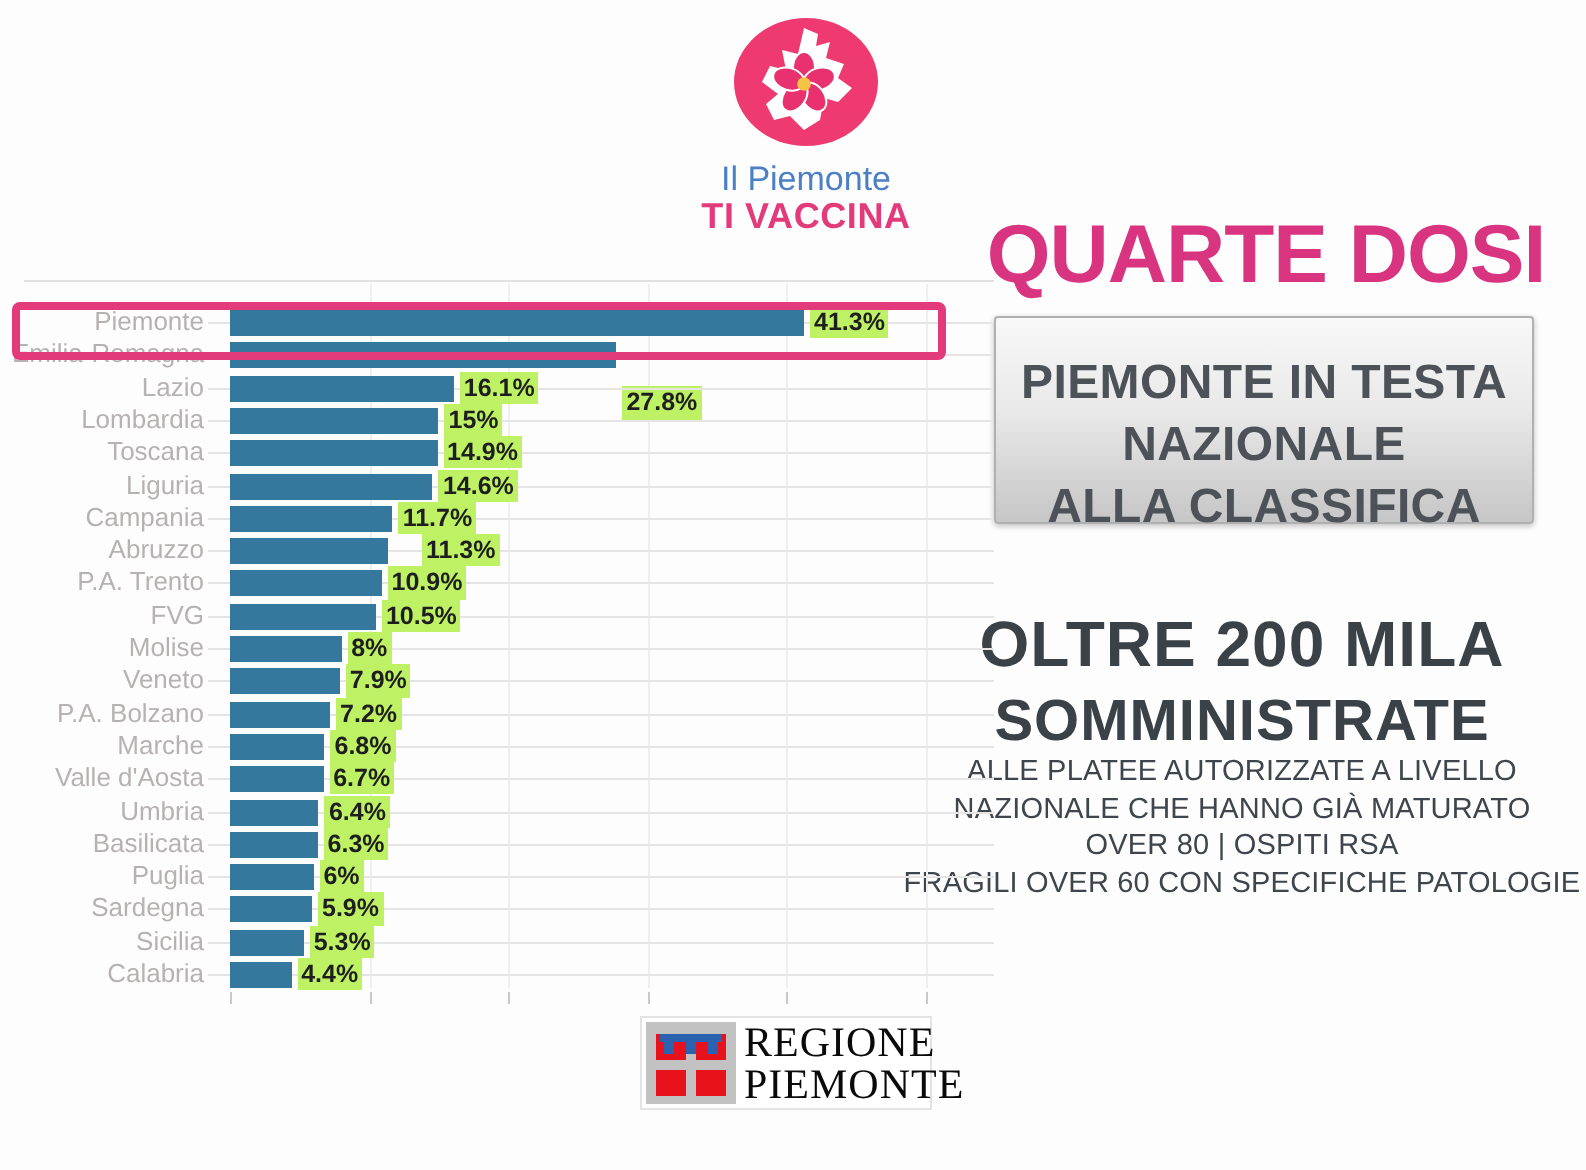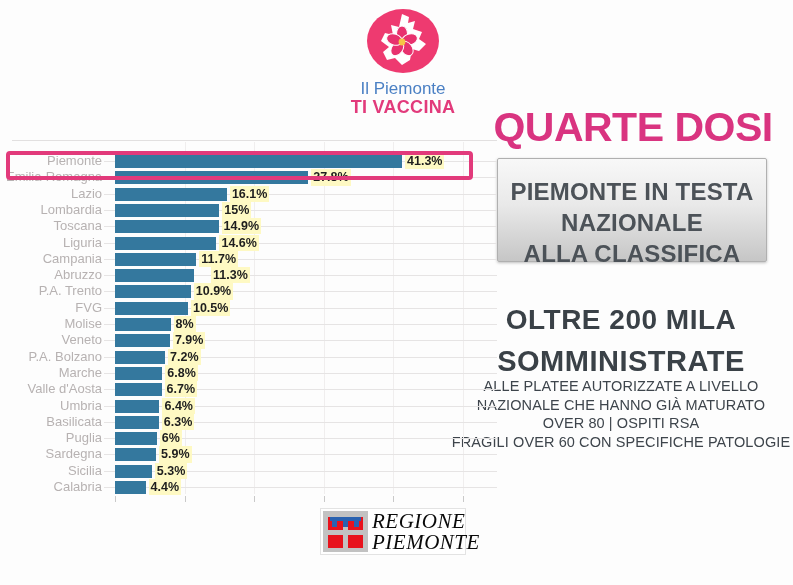--- a/index.html
+++ b/index.html
@@ -22,53 +22,53 @@
 
   
   .title{position:absolute;left:476px;top:104px;width:314px;text-align:center;
     font-size:41px;font-weight:800;color:var(--title-pink);letter-spacing:-.5px;}
   .banner{position:absolute;left:497px;top:158px;width:270px;height:104px;
     background:linear-gradient(180deg,#f8f8f8 0%,#e9e9e9 45%,#c6c6c6 100%);
     border:1px solid #b0b0b0;border-radius:2px;box-shadow:0 1px 3px rgba(0,0,0,.25);
     text-align:center;box-sizing:border-box;padding-top:17px;}
   .banner span{display:block;font-size:24px;font-weight:700;color:#4c5258;line-height:31px;letter-spacing:.2px;}
   .headline{position:absolute;left:452px;top:304px;width:338px;text-align:center;
-    font-size:28px;font-weight:800;color:#3a4147;letter-spacing:.5px;}
+    font-size:32px;font-weight:800;color:#3a4147;letter-spacing:.5px;}
   .subheadline{position:absolute;left:452px;top:345px;width:338px;text-align:center;
     font-size:29px;font-weight:800;color:#3a4147;letter-spacing:.5px;}
   .body-text{position:absolute;left:449px;top:377px;width:344px;text-align:center;
     font-size:14.5px;line-height:18.6px;color:#3e454c;letter-spacing:.1px;}
 
   
   .chart{position:absolute;left:6px;top:140px;width:491px;height:364px;}
   .chart .topline{position:absolute;left:6px;right:0;top:0;height:1px;background:#e2e0e0;}
   .vgrid{position:absolute;top:2px;bottom:10px;width:1px;background:#f0eeee;}
   .tick{position:absolute;top:356px;width:1px;height:6px;background:#c9c9c9;}
   .row{position:absolute;left:0;right:0;height:16.3px;}
   .row-line{position:absolute;left:98px;right:0;top:8px;height:1px;background:#e6e4e4;}
   .row-label{position:absolute;left:0;top:0;width:96px;text-align:right;
     font-size:13px;line-height:16.3px;color:var(--cat-color);white-space:nowrap;}
   .bar{position:absolute;left:109px;top:2px;height:13px;background:var(--bar-color);}
   .value{position:absolute;top:0;font-size:12.5px;font-weight:700;line-height:16.3px;
-    color:var(--val-color);background:#fef9c3;padding:0 2px;white-space:nowrap;}
+    color:var(--val-color);background:#bef264;padding:0 2px;white-space:nowrap;}
   .highlight-box{position:absolute;left:0;top:11px;width:467px;height:29px;
     border:4px solid var(--accent-pink);border-radius:4px;box-sizing:border-box;z-index:3;}
 
   
   .footer-logo{position:absolute;left:320px;top:508px;width:146px;height:47px;
     background:#fff;border:1px solid #e3e3e3;display:flex;align-items:center;box-sizing:border-box;}
   .crest{position:relative;width:45px;height:41px;background:#c2c2c2;margin-left:2px;flex:0 0 auto;}
   .crest .sq{position:absolute;width:15px;height:13px;background:#e8121c;}
   .crest .sq.tl{left:5px;top:6px;}  .crest .sq.tr{left:25px;top:6px;}
   .crest .sq.bl{left:5px;top:24px;} .crest .sq.br{left:25px;top:24px;}
   .crest .lam-bar{position:absolute;left:7px;top:6px;width:31px;height:4px;background:#2a62b0;}
   .crest .lam-tooth{position:absolute;top:9px;width:5px;height:7px;background:#2a62b0;}
   .crest .t1{left:9px;} .crest .t2{left:20px;} .crest .t3{left:31px;}
   .crest-text{font-family:"Liberation Serif", serif;font-size:21px;line-height:21px;
-    color:#0a0a0a;letter-spacing:.5px;margin-left:4px;white-space:nowrap;font-style:italic;}
+    color:#0a0a0a;letter-spacing:.5px;margin-left:4px;white-space:nowrap;}
   .crest-text div{height:21px;}
 </style>
 </head>
 <body>
 
 <div class="stage">
 
   <div class="logo-block">
     <svg width="76" height="68" viewBox="0 0 76 68">
       <ellipse cx="38" cy="33" rx="36" ry="32" fill="#ee3a70"></ellipse>
@@ -117,21 +117,21 @@
         <div class="row" style="top: 13px;">
           <div class="row-line"></div>
           <div class="row-label">Piemonte</div>
           <div class="bar" style="width: 287.035px;"></div>
           <div class="value" style="left: 399.035px;">41.3%</div>
         </div>
         <div class="row" style="top: 29.3px;">
           <div class="row-line"></div>
           <div class="row-label">Emilia-Romagna</div>
           <div class="bar" style="width: 193.21px;"></div>
-          <div class="value" style="left: 305.21px;">27.8%</div>
+          <div class="value" style="left: 305.21px; margin-top: 24px;">27.8%</div>
         </div>
         <div class="row" style="top: 45.6px;">
           <div class="row-line"></div>
           <div class="row-label">Lazio</div>
           <div class="bar" style="width: 111.895px;"></div>
           <div class="value" style="left: 223.895px;">16.1%</div>
         </div>
         <div class="row" style="top: 61.9px;">
           <div class="row-line"></div>
           <div class="row-label">Lombardia</div>

